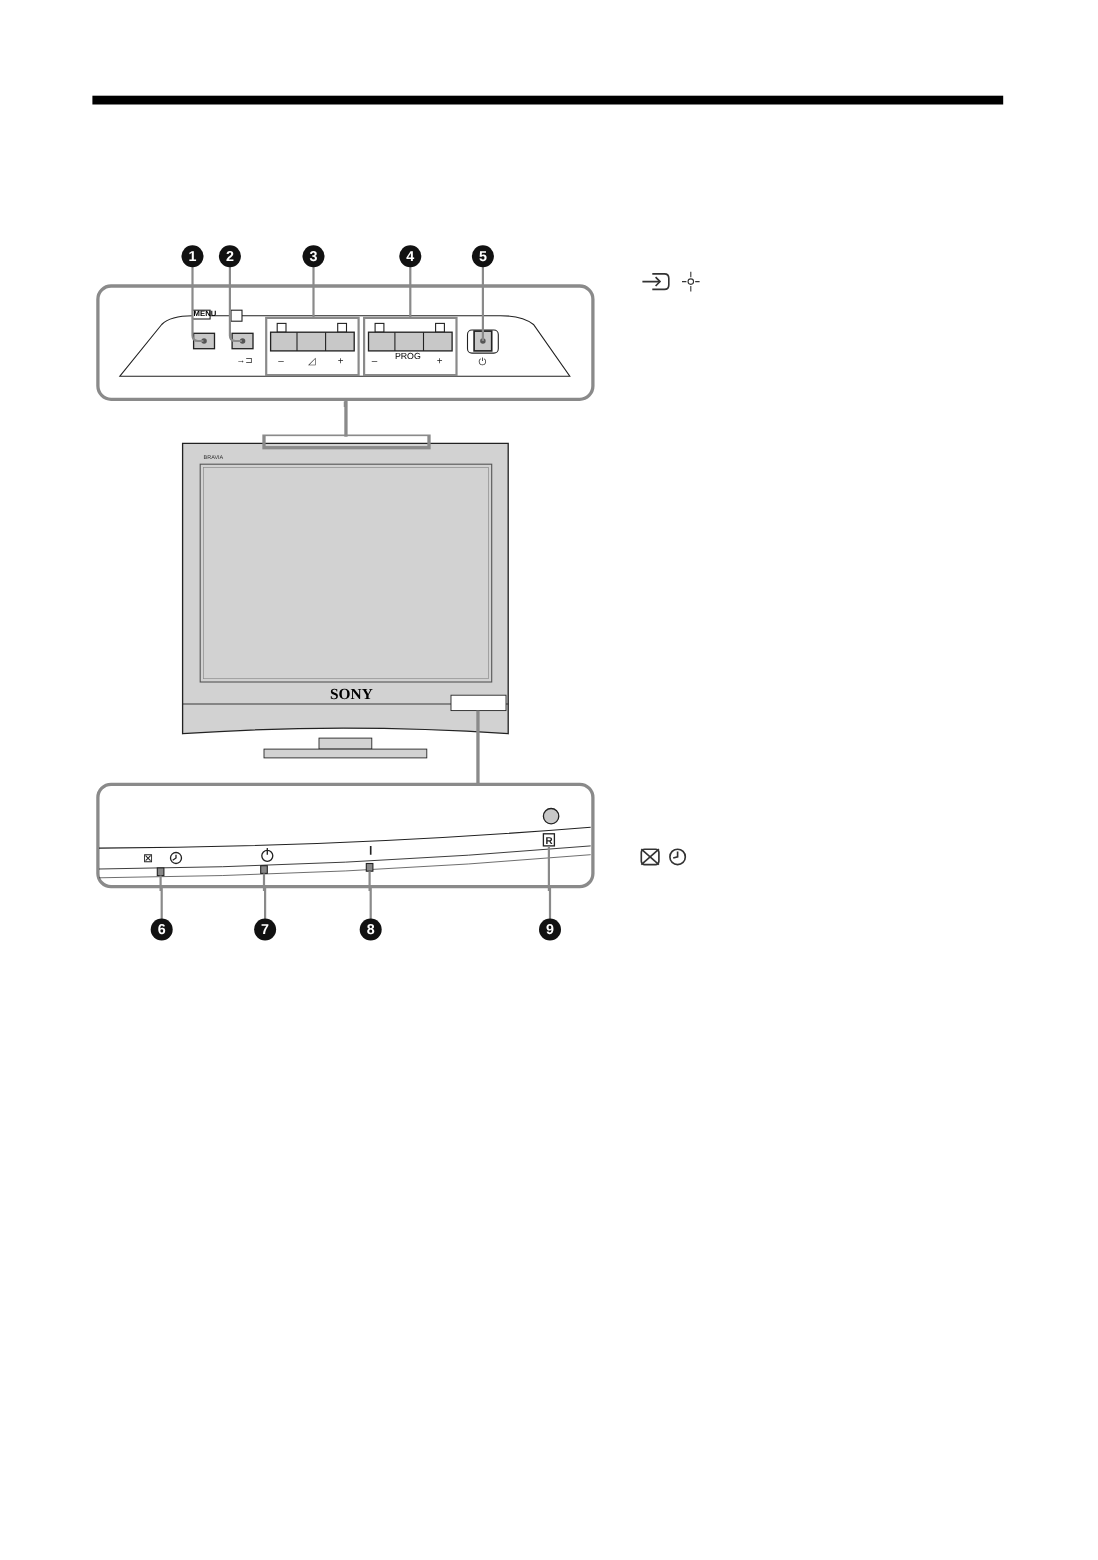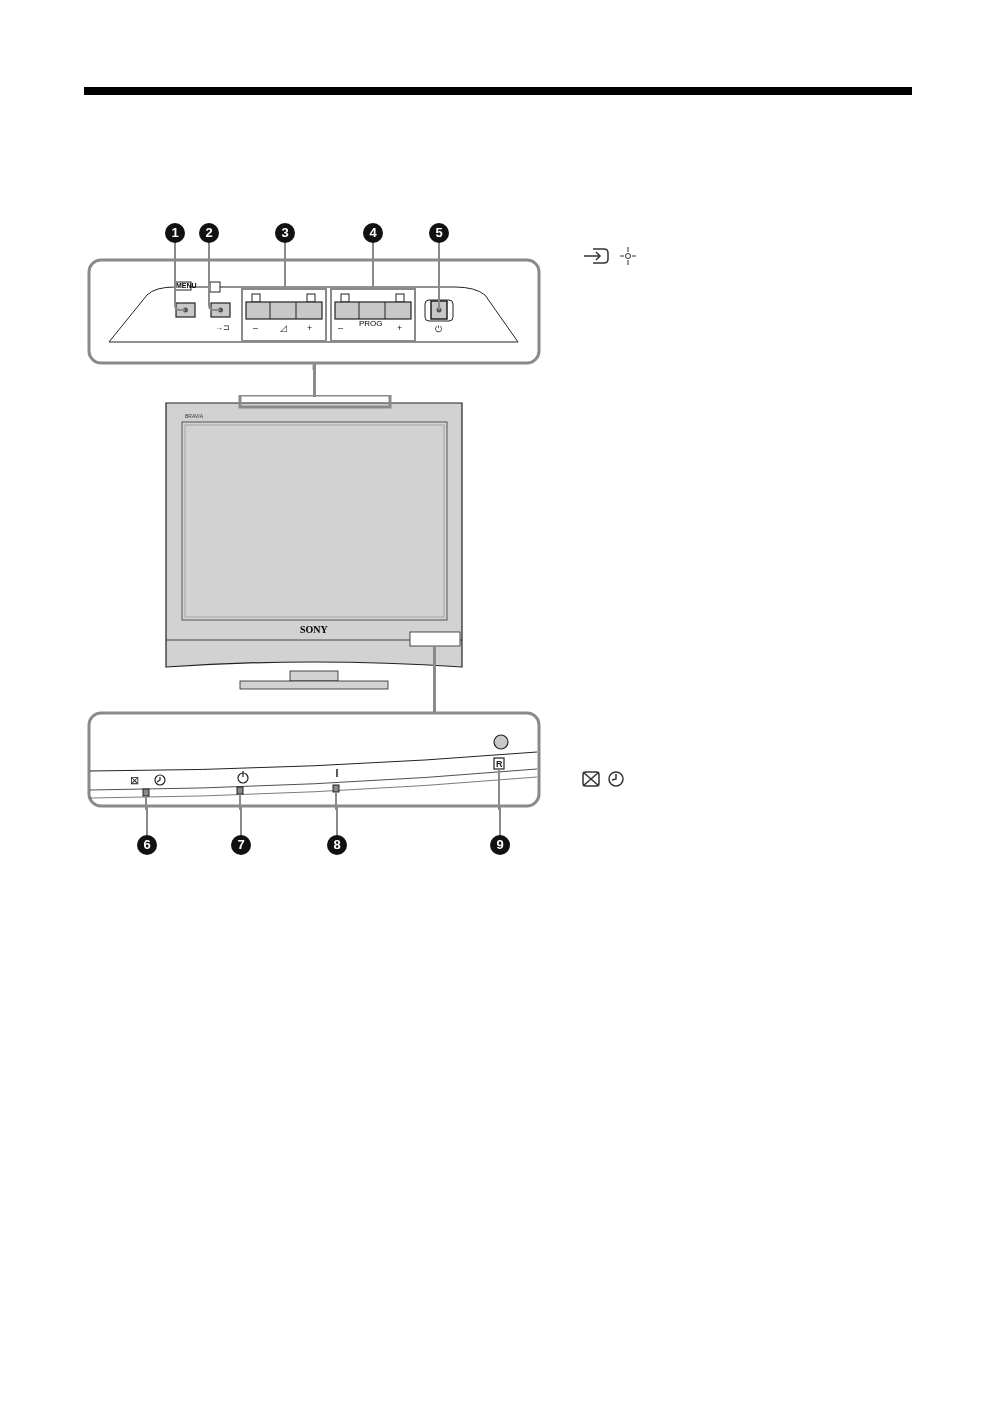--- a/index.html
+++ b/index.html
@@ -80,21 +80,21 @@
   <rect x="25" y="30" width="259" height="192" fill="#d2d2d2" stroke="#888" stroke-width="0.6"></rect>
 
   <rect x="80" y="0" width="150" height="12" fill="none" stroke="#8a8a8a" stroke-width="3"></rect>
 
   <rect x="250" y="237" width="50" height="14" fill="#fff" stroke="#222" stroke-width="0.8"></rect>
 
   <rect x="130" y="276" width="48" height="10" fill="#d2d2d2" stroke="#222" stroke-width="0.8"></rect>
   <rect x="80" y="286" width="148" height="8" fill="#d2d2d2" stroke="#222" stroke-width="0.8"></rect>
 </svg>
 <div class="abs" style="left:185px;top:413px;font-size:5px;color:#333">BRAVIA</div>
-<div class="abs" style="left:300px;top:624px;font-size:10px;font-weight:bold;font-family:'Liberation Serif',serif">SONY</div>
+<div class="abs" style="left:300px;top:624px;font-size:14px;font-weight:bold;font-family:'Liberation Serif',serif">SONY</div>
 
 <div class="abs" style="left:433px;top:646px;width:3px;height:66px;background:#8a8a8a"></div>
 
 <svg class="abs" style="left:85px;top:710px" width="460" height="100">
   <rect x="4" y="3" width="450" height="93" rx="12" ry="12" fill="none" stroke="#8a8a8a" stroke-width="3"></rect>
   <path d="M5,61 Q230,60 452,42" fill="none" stroke="#222" stroke-width="1"></path>
   <path d="M5,80 Q230,78 452,59" fill="none" stroke="#222" stroke-width="0.8"></path>
   <path d="M5,88 Q230,86 452,67" fill="none" stroke="#222" stroke-width="0.6"></path>
 
   <circle cx="416" cy="32" r="7" fill="#c8c8c8" stroke="#222" stroke-width="1.2"></circle>

